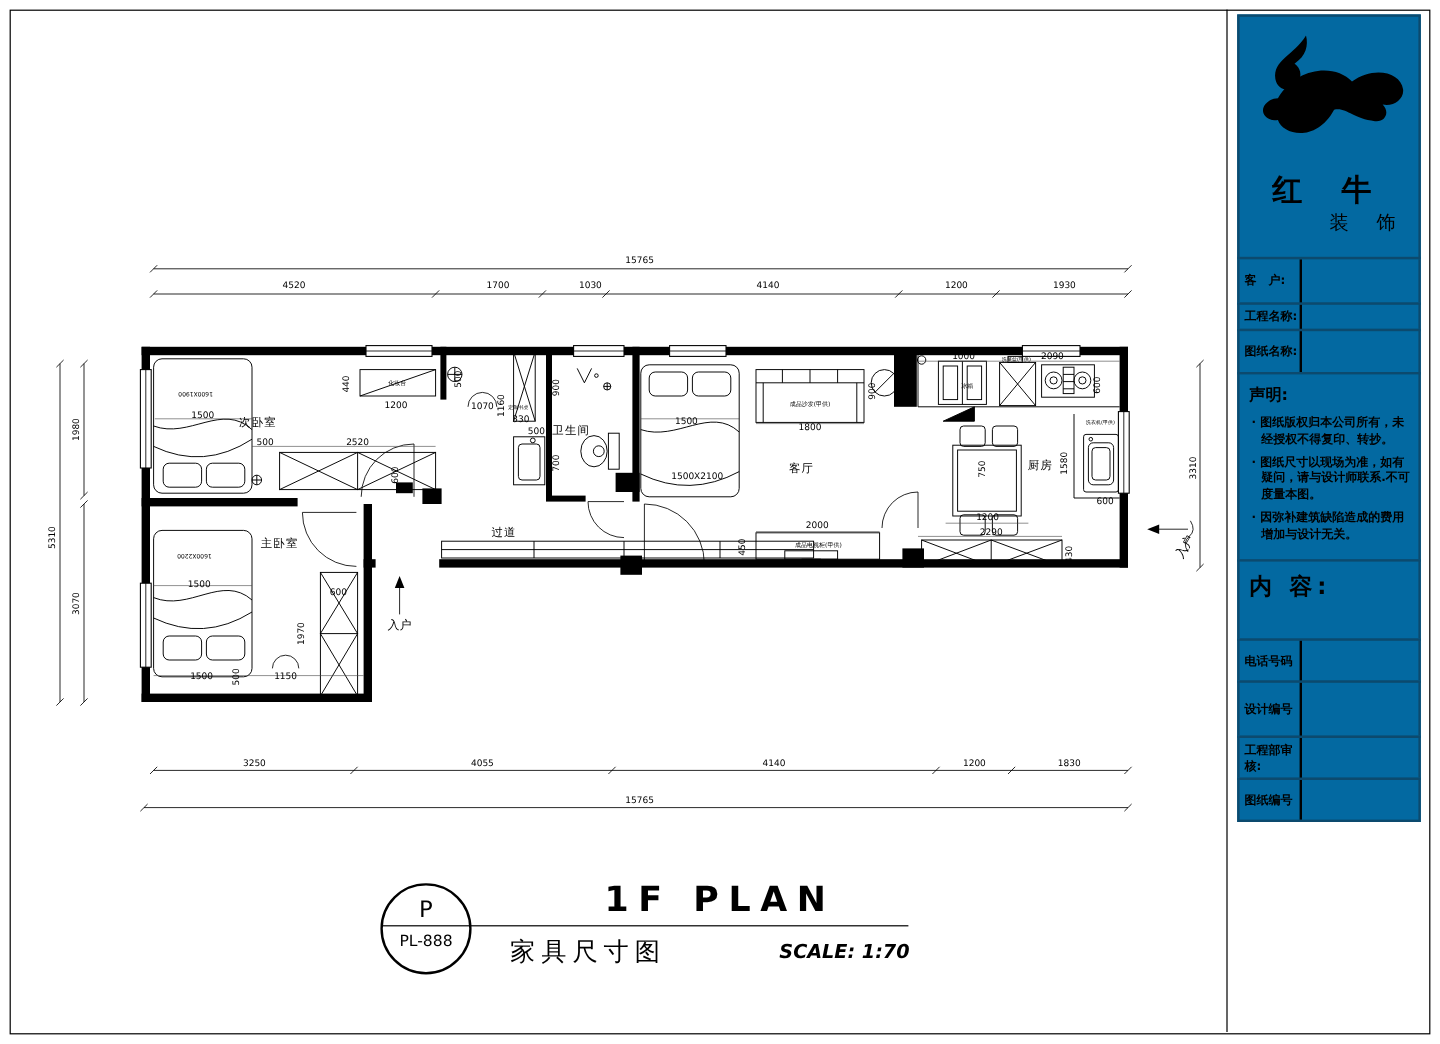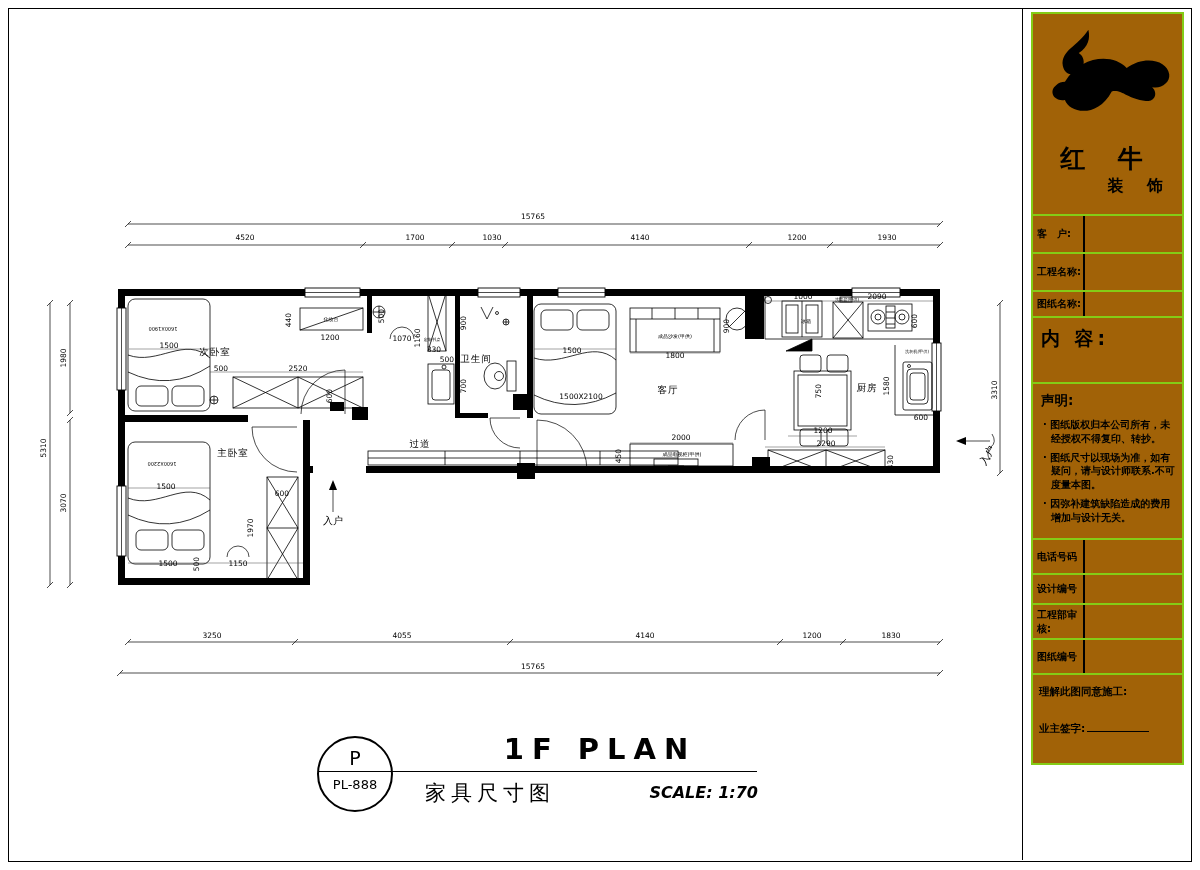--- a/index.html
+++ b/index.html
@@ -2,25 +2,25 @@
 <html><head>
 <meta charset="utf-8">
 <style>
   html,body{margin:0;padding:0;background:#fff;}
   #sheet{position:relative;width:1200px;height:870px;background:#fff;overflow:hidden;
          font-family:"DejaVu Sans",sans-serif;color:#000;}
   #frame{position:absolute;left:8px;top:8px;width:1182px;height:852px;border:1.5px solid #000;}
   #panel-divider{position:absolute;left:1022px;top:8px;height:852px;border-left:1.5px solid #000;}
   
   #panel{position:absolute;left:1031px;top:14px;width:153px;}
-  .pbox{border:2px solid #84cc16;margin-top:-2px;background:#a16207;box-sizing:border-box;}
+  .pbox{border:2px solid #0c4a6e;margin-top:-2px;background:#0369a1;box-sizing:border-box;}
   .logo-box{height:204px;position:relative;}
   .logo-name{position:absolute;left:0;top:128px;width:100%;text-align:center;
              font-size:25px;font-weight:bold;letter-spacing:12px;}
-  .logo-sub{position:absolute;right:10px;top:162px;font-size:16px;font-weight:bold;letter-spacing:9px;}
+  .logo-sub{position:absolute;right:10px;top:162px;font-size:16px;font-weight:normal;letter-spacing:9px;}
   .prow{display:flex;align-items:center;}
   .prow .lbl{width:52px;border-right:2px solid #000;align-self:stretch;display:flex;
              align-items:center;padding:3px 2px 3px 4px;font-size:10px;font-weight:600;box-sizing:border-box;}
   .prow .val{flex:1;}
   .stmt{height:158px;padding:6px 6px 0 8px;box-sizing:border-box;}
   .stmt-title{font-size:13.5px;font-weight:bold;margin:2px 0 8px 0;}
   .stmt-item{font-size:10px;font-weight:600;line-height:1.38;margin-bottom:5px;
              padding-left:10px;text-indent:-8px;}
   .stmt-item::before{content:"· ";font-weight:bold;}
   .content-box{height:68px;padding:8px;box-sizing:border-box;}
@@ -313,53 +313,47 @@
         <path fill="#000" d="M52,6 C42,22 26,25 28,40 C30,51 44,51 47,41 C49,34 46,30 43,28 C52,22 54,14 52,6 Z"></path>
         <path fill="#000" d="M30,55 C45,30 75,28 88,42 C104,30 126,34 128,48 C129,56 120,62 112,60 C118,66 114,74 106,73 C88,71 84,62 74,64 C60,90 34,84 30,72 C20,74 14,64 22,58 C24,56 27,55 30,55 Z"></path>
       </svg>
       <div class="logo-name">红 牛</div>
       <div class="logo-sub">装 饰</div>
     </div>
     <div class="pbox prow" style="height:40px">
       <div class="lbl">客　户:</div>
       <div class="val"></div>
     </div>
-    <div class="pbox prow" style="height:40px">
+    <div class="pbox prow" style="height:24px">
       <div class="lbl">工程名称:</div>
       <div class="val"></div>
     </div>
-    <div class="pbox prow" style="height:28px">
+    <div class="pbox prow" style="height:38px">
       <div class="lbl">图纸名称:</div>
       <div class="val"></div>
-    </div>
-    <div class="pbox content-box">
-      <span class="content-lbl">内 容:</span>
     </div>
     <div class="pbox stmt">
       <div class="stmt-title">声明:</div>
       <div class="stmt-item">图纸版权归本公司所有，未经授权不得复印、转抄。</div>
       <div class="stmt-item">图纸尺寸以现场为准，如有疑问，请与设计师联系.不可度量本图。</div>
       <div class="stmt-item">因弥补建筑缺陷造成的费用增加与设计无关。</div>
     </div>
+    <div class="pbox content-box">
+      <span class="content-lbl">内 容:</span>
+    </div>
     <div class="pbox prow" style="height:37px">
       <div class="lbl">电话号码</div>
       <div class="val"></div>
     </div>
-    <div class="pbox prow" style="height:32px">
+    <div class="pbox prow" style="height:48px">
       <div class="lbl">设计编号</div>
       <div class="val"></div>
     </div>
     <div class="pbox prow" style="height:37px">
       <div class="lbl">工程部审核:</div>
       <div class="val"></div>
     </div>
     <div class="pbox prow" style="height:37px">
       <div class="lbl">图纸编号</div>
       <div class="val"></div>
     </div>
-    <div class="pbox approval">
-      <div>理解此图同意施工:</div>
-      <div class="sig-row">
-        <span>业主签字:</span><span class="sig-line"></span>
-      </div>
-    </div>
   </div>
 </div>
 
 </body></html>

